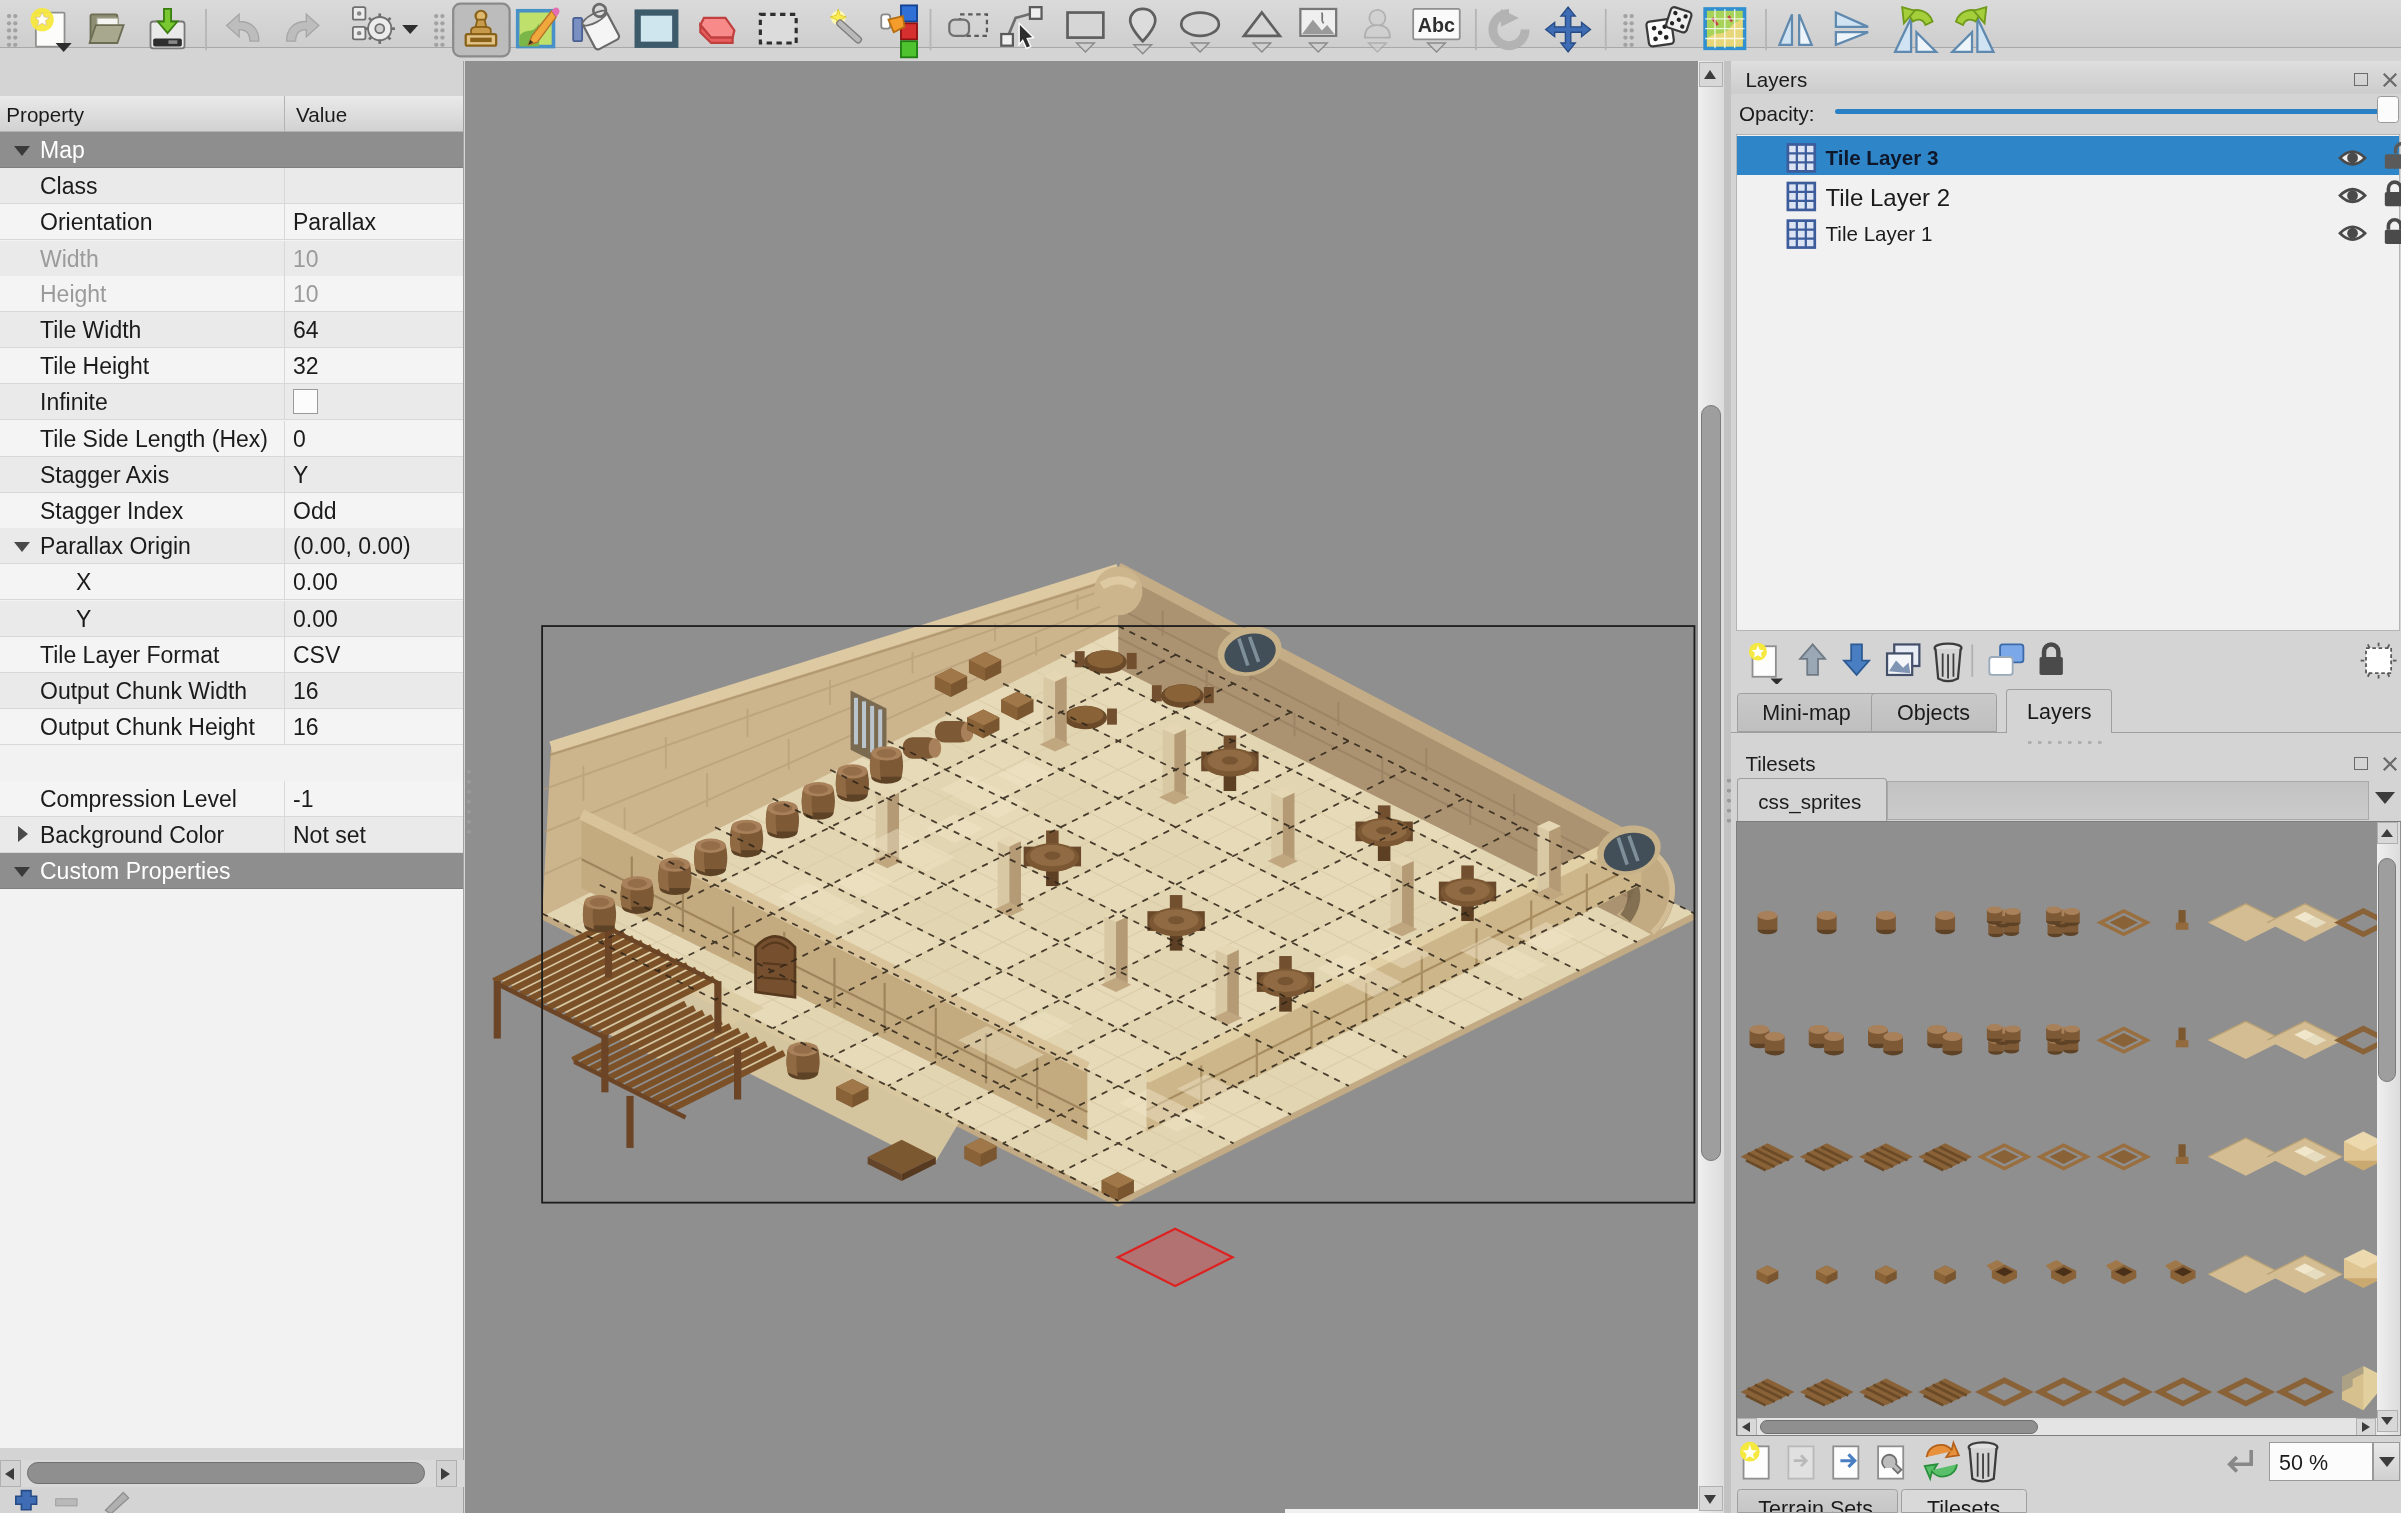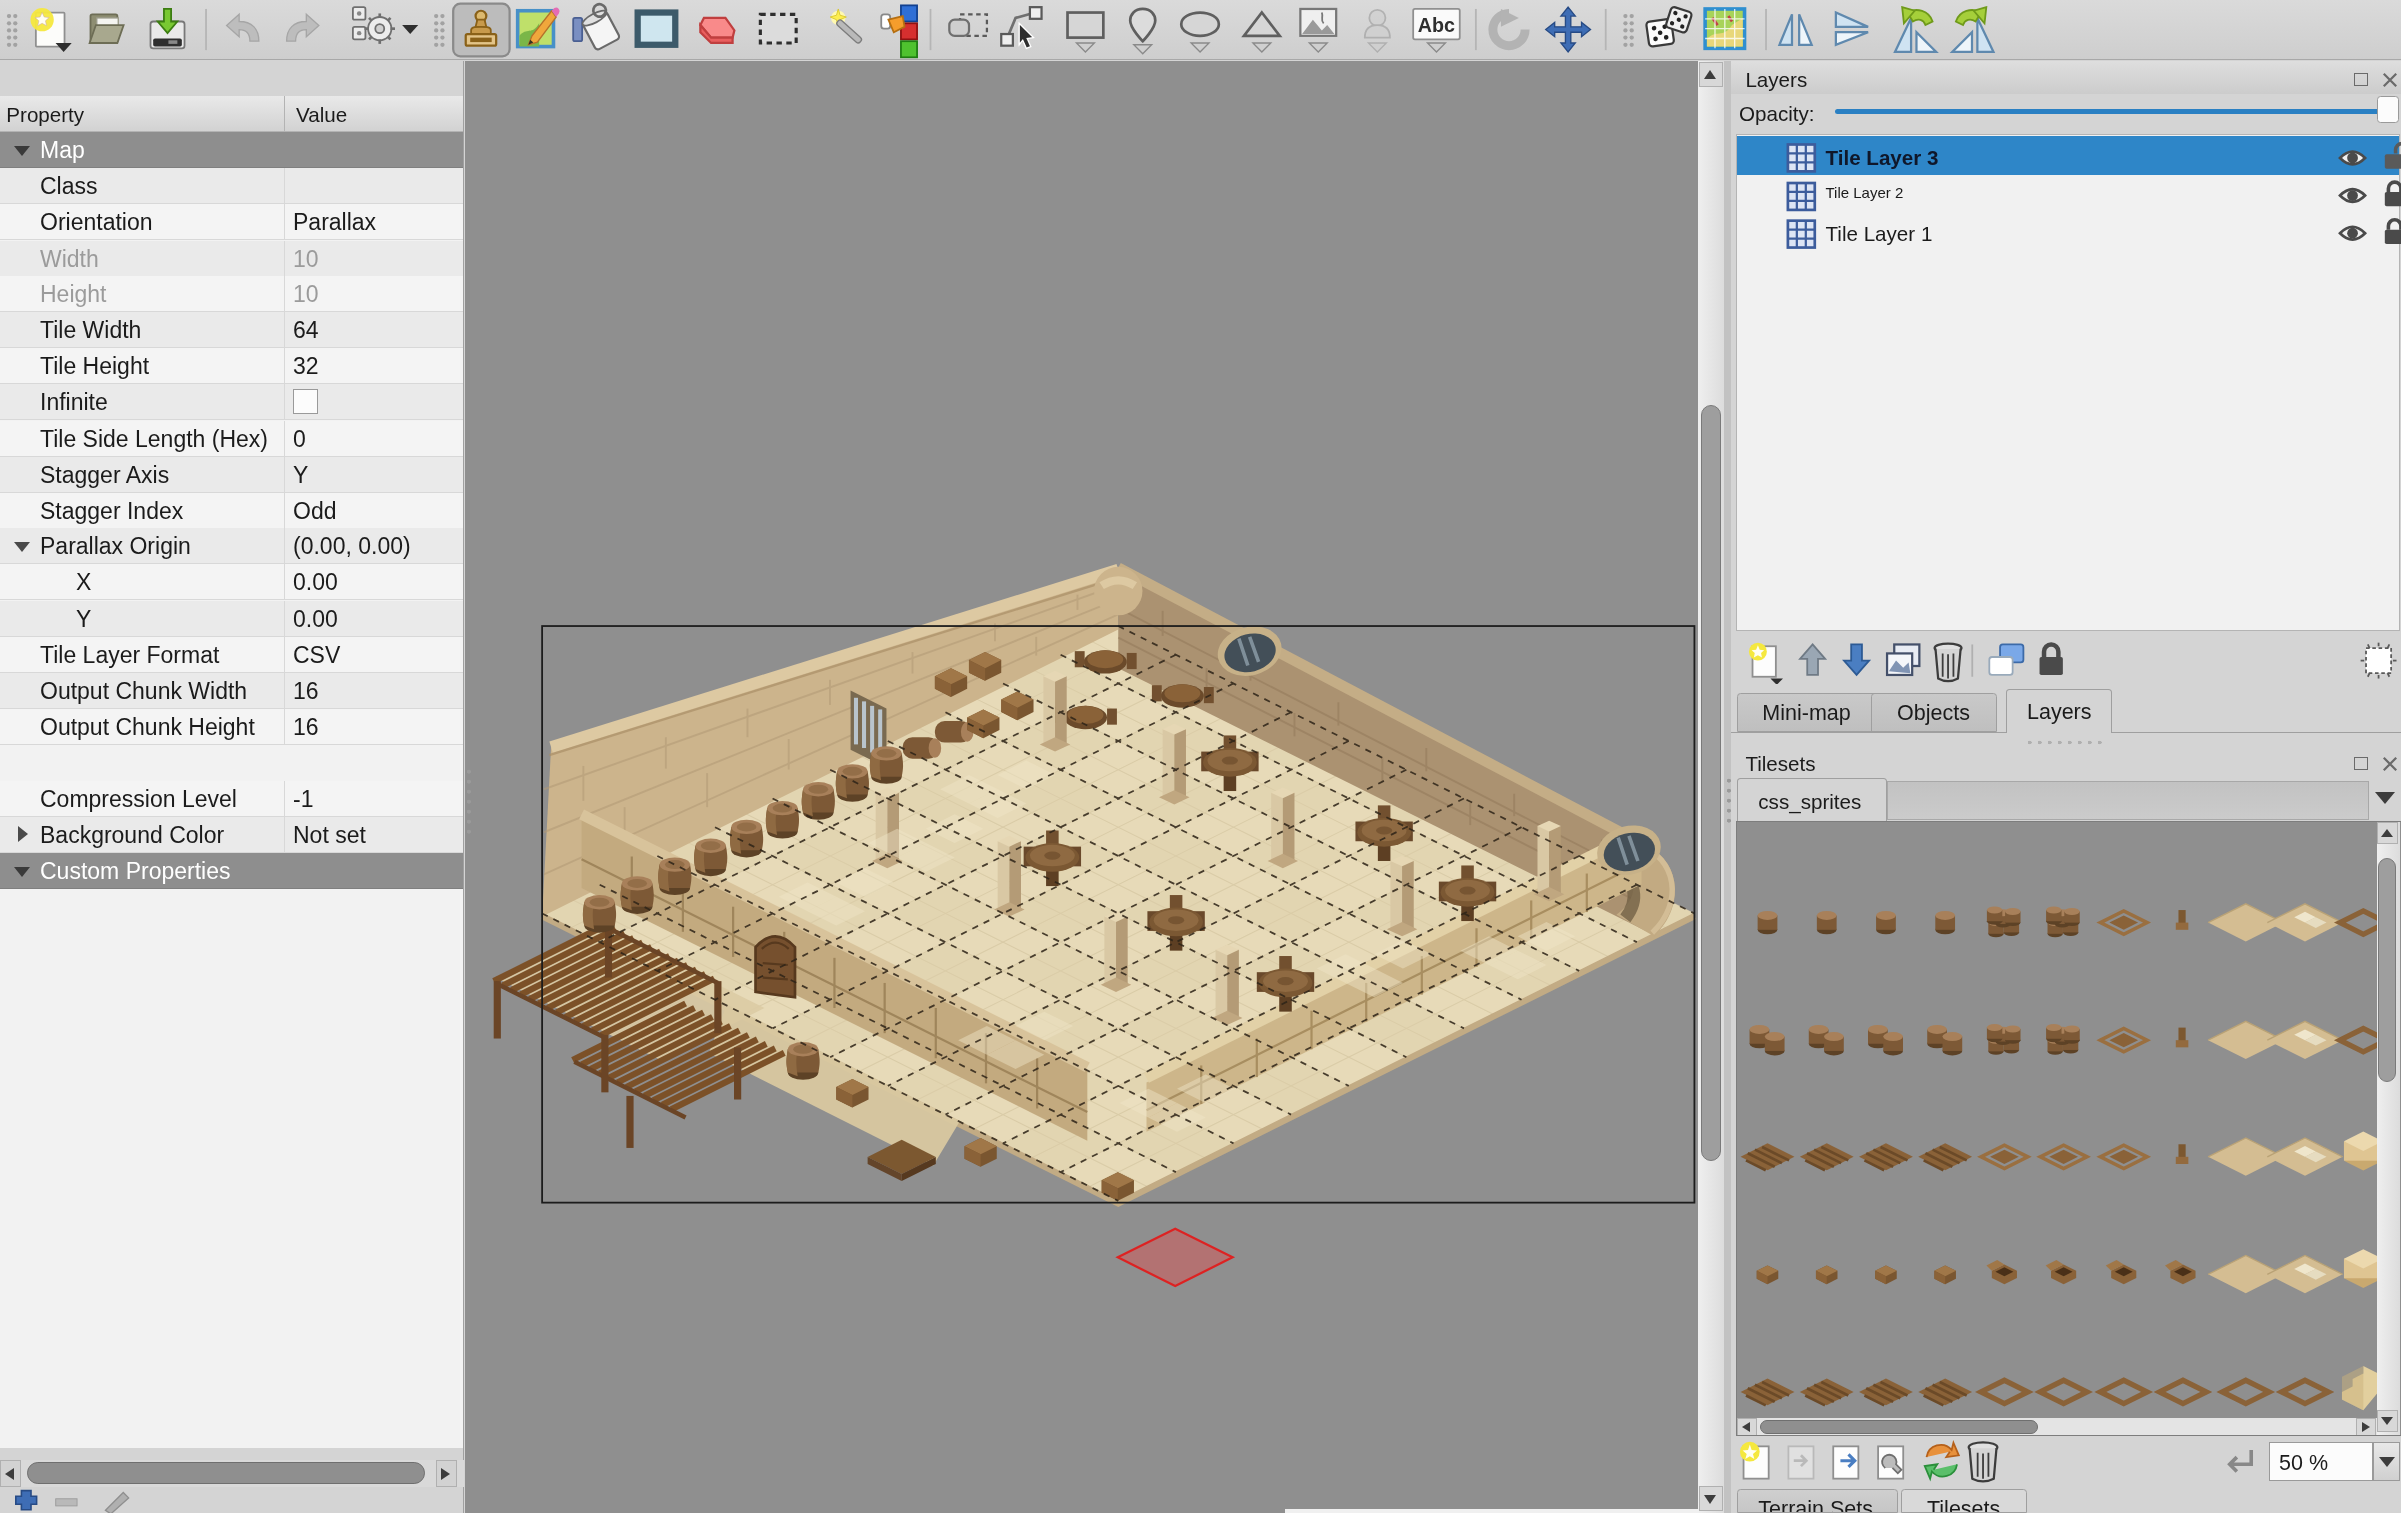--- a/index.html
+++ b/index.html
@@ -1,20 +1,20 @@
 <!DOCTYPE html>
 <html style="font-size:14.4px"><head>
 <meta charset="utf-8">
 <style>
 *{margin:0;padding:0;box-sizing:border-box}
 html,body{width:2401px;height:1513px;overflow:hidden;background:#d4d4d4;font-family:"Liberation Sans",sans-serif;color:#1b1b1b}
 .abs{position:absolute}
 #root{position:absolute;left:0;top:0;width:2401px;height:1513px}
 
-#toolbar{position:absolute;left:0;top:0;width:2401px;height:60px;background:linear-gradient(#dadada,#cecece);border-bottom:0.9px solid #a8a8a8}
+#toolbar{position:absolute;left:0;top:0;width:2401px;height:48px;background:linear-gradient(#dadada,#cecece);border-bottom:0.9px solid #a8a8a8}
 
 #ldock{position:absolute;left:0;top:61px;width:464px;height:1452px;background:#d4d4d4;border-right:0.9px solid #a0a0a0}
 #ptitle{position:absolute;left:0;top:0;width:463px;height:34px;background:linear-gradient(#dedede,#cccccc);border-bottom:0.9px solid #b3b3b3}
 #ptitle .t{position:absolute;left:5.4px;top:6.3px;font-size:20.6px}
 #phdr{position:absolute;left:0;top:35px;width:463px;height:36px;background:linear-gradient(#e9e9e9,#d2d2d2);border-bottom:0.9px solid #b3b3b3}
 #phdr .c1{position:absolute;left:6.3px;top:7.2px;font-size:20.6px}
 #phdr .c2{position:absolute;left:296px;top:7.2px;font-size:20.6px}
 #phdr .dv{position:absolute;left:284px;top:0;width:0.9px;height:36px;background:#b3b3b3}
 #prows{position:absolute;left:0;top:71px;width:463px;height:1316px;background:#f2f2f2}
 .prow{position:absolute;left:0;width:463px;height:36px;border-bottom:0.9px solid #d8d8d8;font-size:23px}
@@ -841,21 +841,21 @@
           <path d="M2,2 L16,16 M16,2 L2,16" stroke="#6a6a6a" stroke-width="2.5"></path>
         </svg>
     </div>
     <div class="abs" style="left:8px;top:41px;font-size:20.6px">Opacity:</div>
     <div class="abs" style="left:104px;top:48px;width:563px;height:5.4px;background:#2a80c3;border-radius:2.7px"></div>
     <div class="abs" style="left:646px;top:35px;width:21.5px;height:27px;background:#fcfcfc;border:0.9px solid #9a9a9a;border-radius:3.6px"></div>
 
     <div class="abs" style="left:4.5px;top:73px;width:664px;height:497px;background:#f1f1f1;border:0.9px solid #b4b4b4">
       <div class="abs" style="left:0;top:0.9px;width:662px;height:39px;background:#2e86c8"></div>
       <div class="abs" style="left:89px;top:10.8px;font-size:20.6px;font-weight:bold;color:#0f172a">Tile Layer 3</div>
-      <div class="abs" style="left:89px;top:49px;font-size:15px">Tile Layer 2</div>
+      <div class="abs" style="left:89px;top:49px;font-size:24px">Tile Layer 2</div>
       <div class="abs" style="left:89px;top:87px;font-size:20.6px">Tile Layer 1</div>
       <svg class="abs" style="left:47px;top:5.4px" width="628" height="121" viewBox="0 0 700 135">
         <defs>
           <g id="lgrid">
             <rect x="0" y="0" width="30" height="30" fill="#dce4f4" stroke="#3c5c9c" stroke-width="3"></rect>
             <path d="M0,10 H30 M0,20 H30 M10,0 V30 M20,0 V30" stroke="#3c5c9c" stroke-width="2.5"></path>
           </g>
           <g id="eye">
             <path d="M0,12 Q14,-2 28,12 Q14,26 0,12 Z" fill="#f0f0f0" stroke="#4a4a4a" stroke-width="3"></path>
             <circle cx="14" cy="12" r="6" fill="#4a4a4a"></circle>

